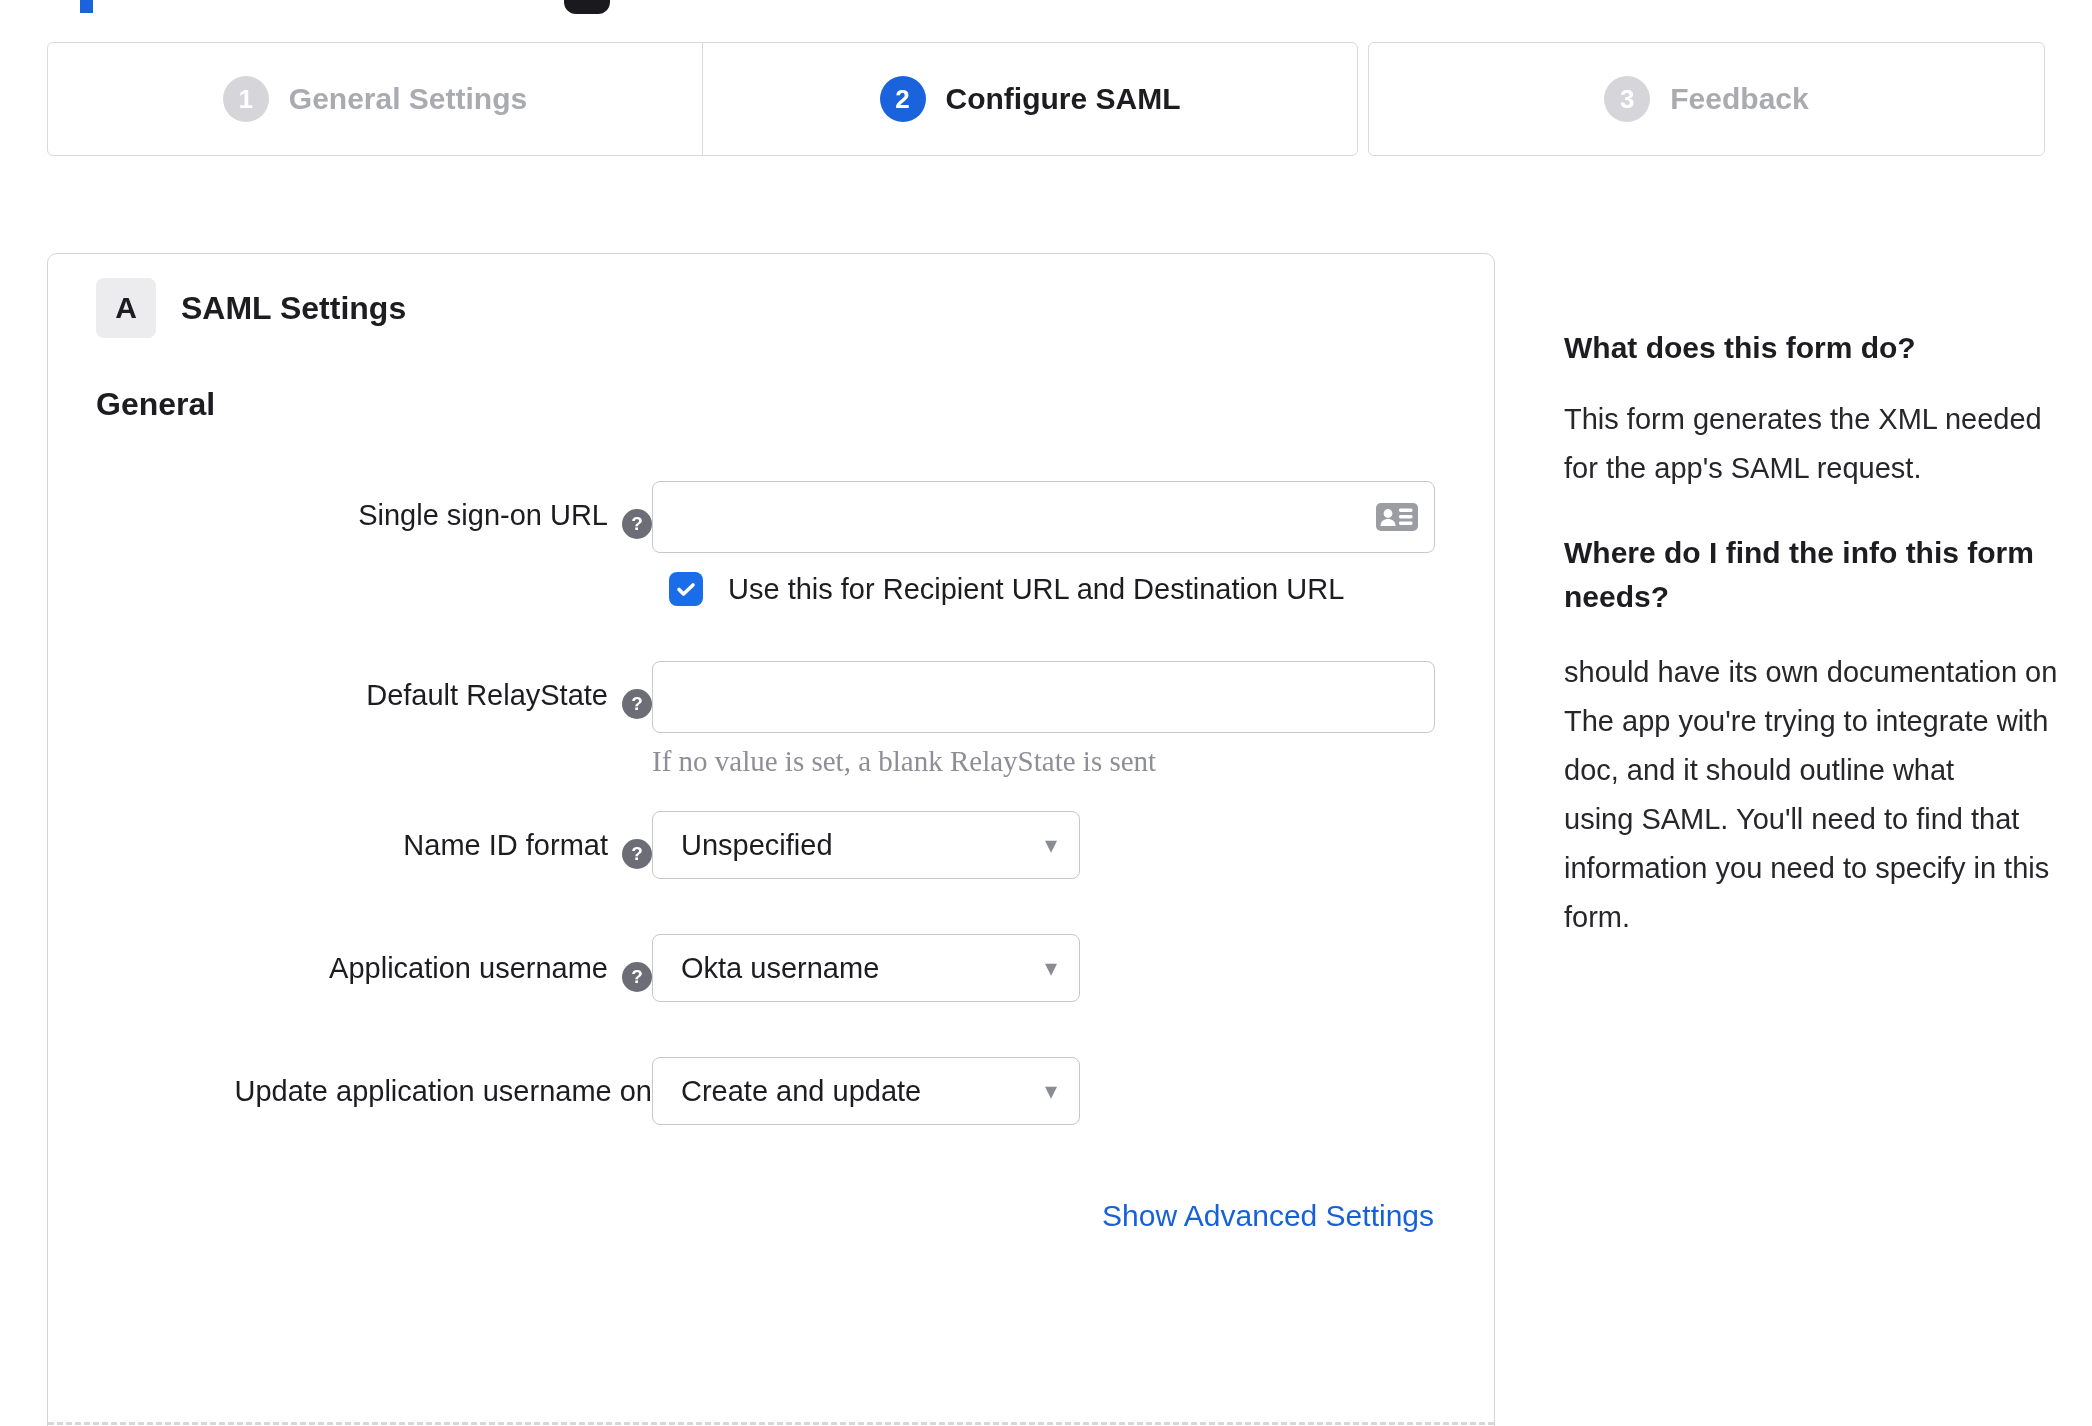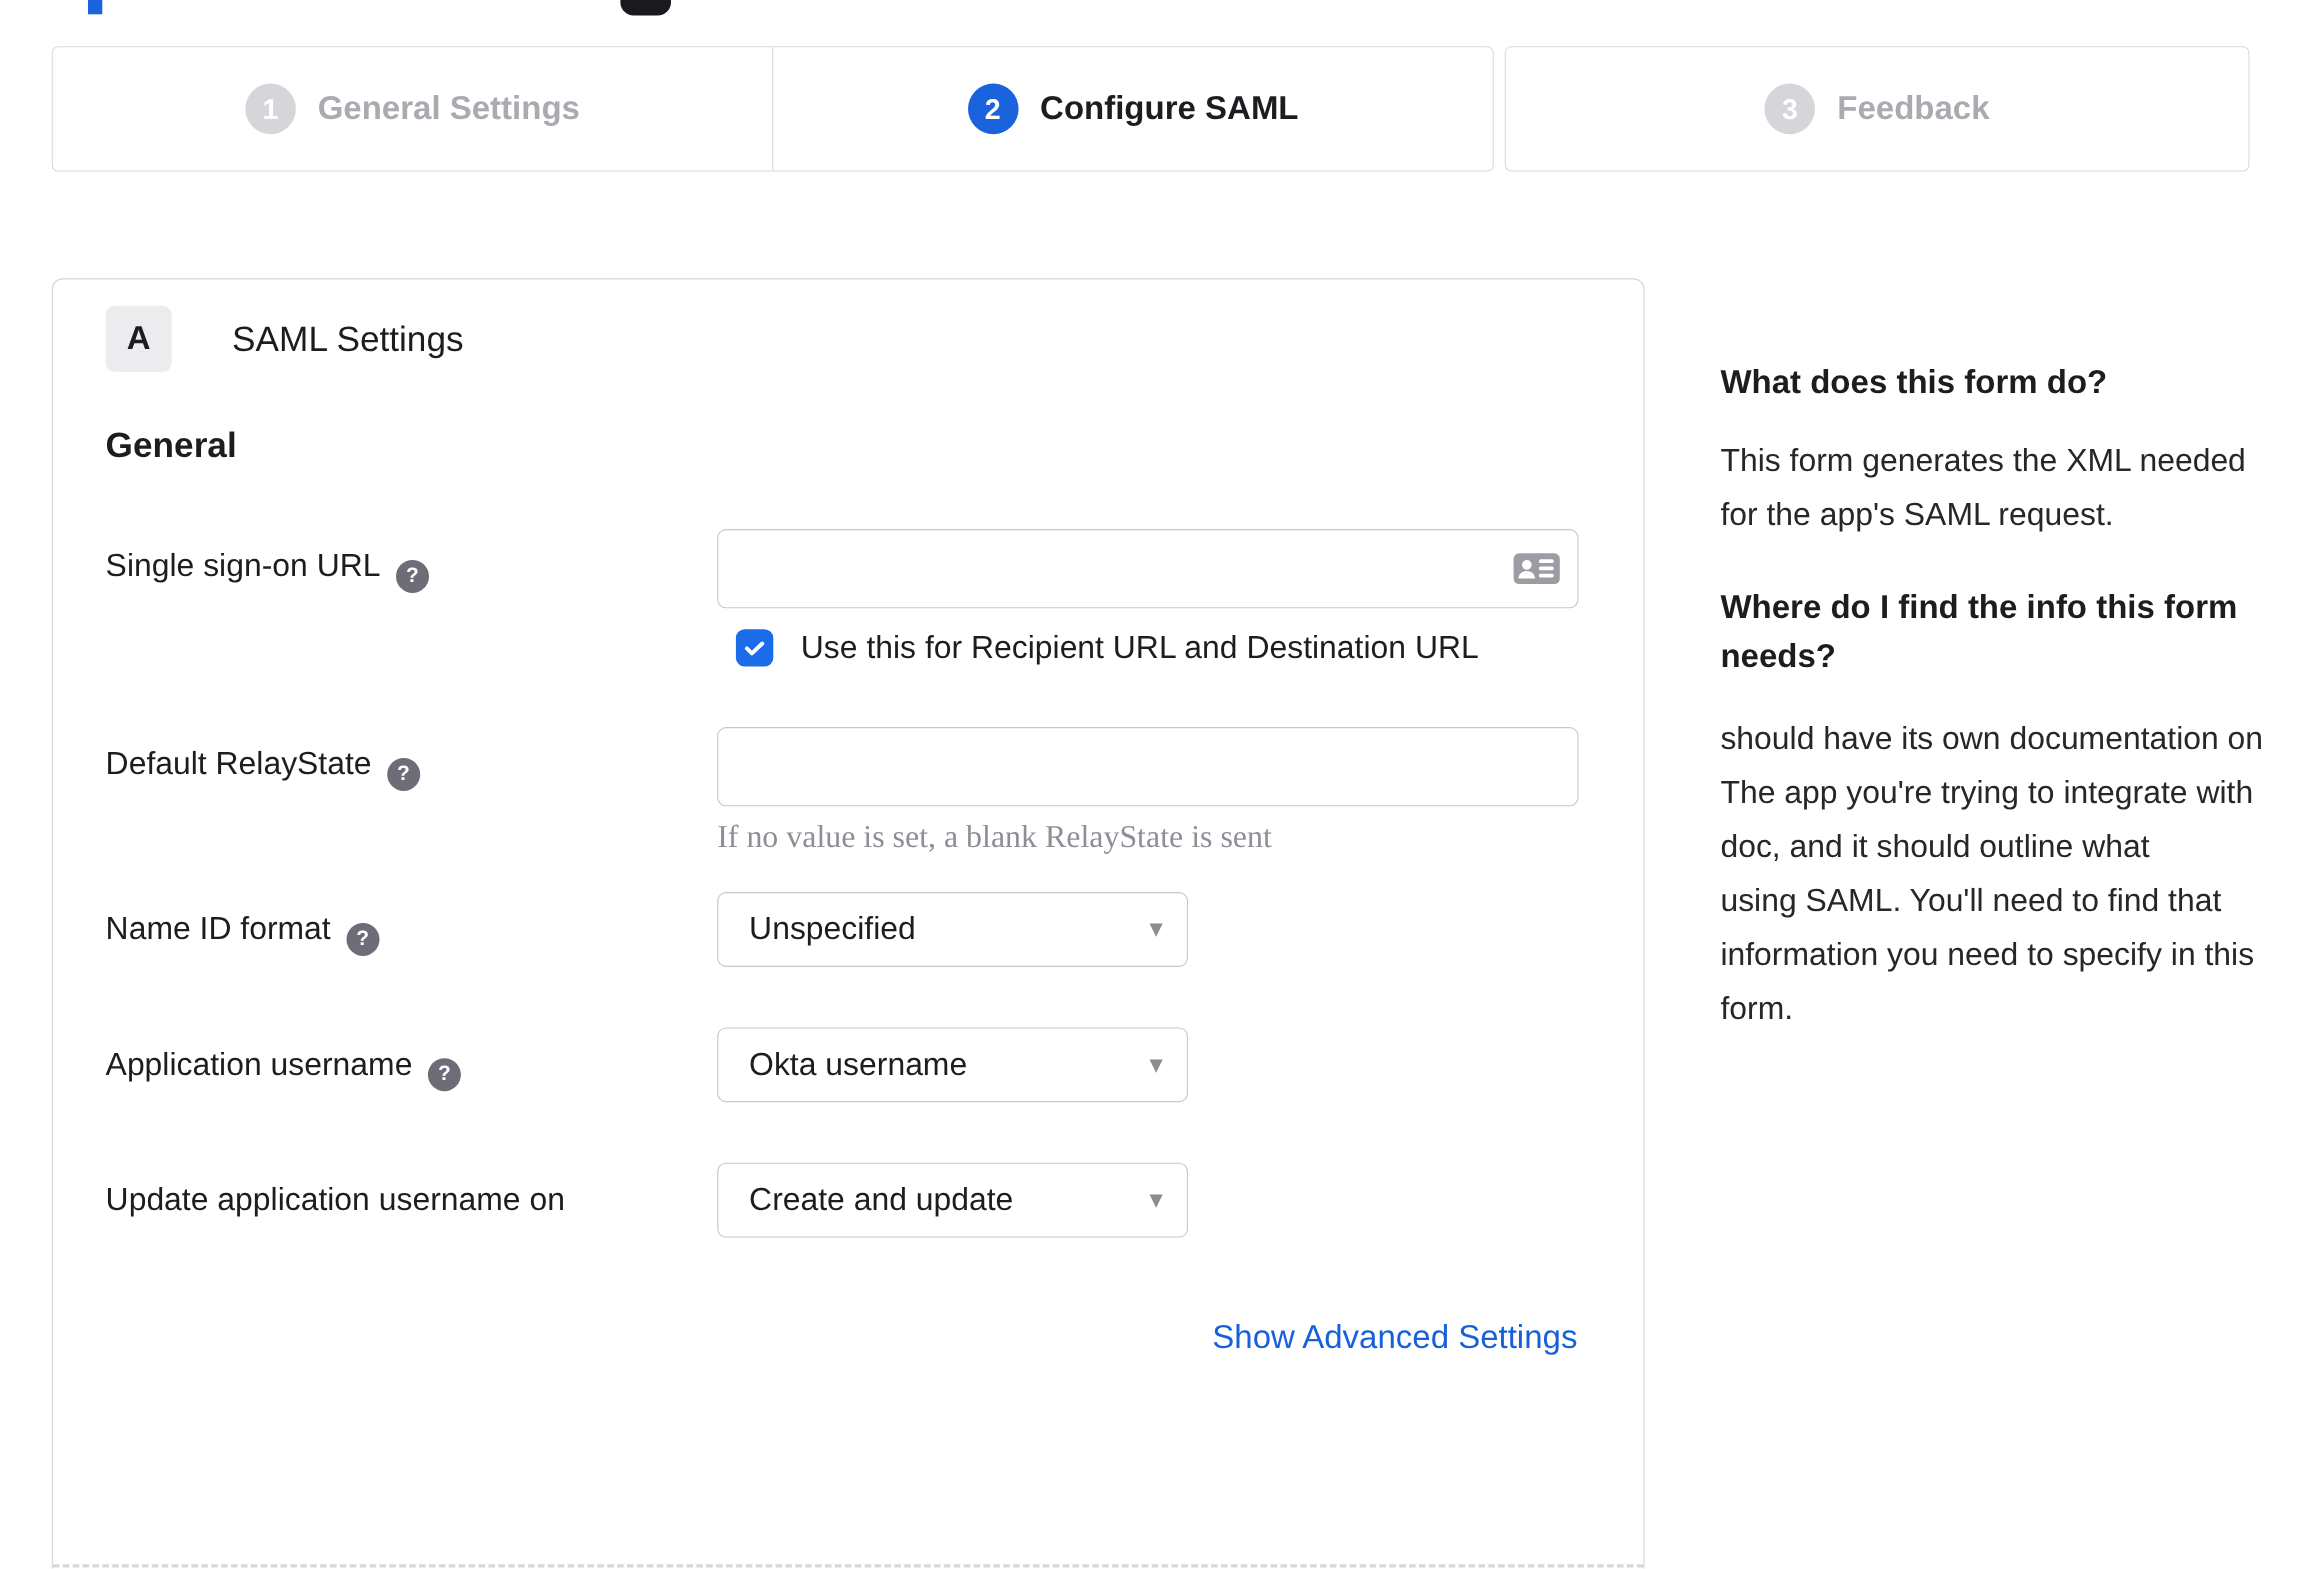--- a/index.html
+++ b/index.html
@@ -37,26 +37,26 @@
     position:absolute; left:47px; top:253px; width:1448px; height:1220px;
     border:1px solid #d5d5d9; border-radius:10px; background:#fff;
     padding:24px 60px 0 48px;
   }
   .panel-header { display:flex; align-items:center; }
   .badge {
     width:60px; height:60px; border-radius:8px; background:#ececee;
     display:flex; align-items:center; justify-content:center;
     font-size:30px; font-weight:bold; color:#1d1d21; flex:0 0 auto;
   }
-  .panel-title { font-size:32px; font-weight:normal; margin-left:55px; }
+  .panel-title { font-size:32px; font-weight:bold; margin-left:25px; }
   .group-title { font-size:32px; font-weight:bold; margin:48px 0 0 0; height:40px; }
 
   .form-area { margin-top:55px; }
   .form-row { display:flex; }
-  .label-col { width:556px; padding-top:18px; flex:0 0 auto; }
+  .label-col { width:556px; padding-top:18px; flex:0 0 auto;text-align:right; }
   .field-label { font-size:29px; color:#1d1d21; }
   .help-icon {
     display:inline-flex; width:30px; height:30px; border-radius:50%;
     background:#6d6d77; color:#fff; font-size:19px; font-weight:bold;
     align-items:center; justify-content:center; margin-left:14px;
     vertical-align:-5px; cursor:pointer;
   }
   .control-col { flex:1; }
   .text-input-wrap { position:relative; width:783px; }
   .text-input {

